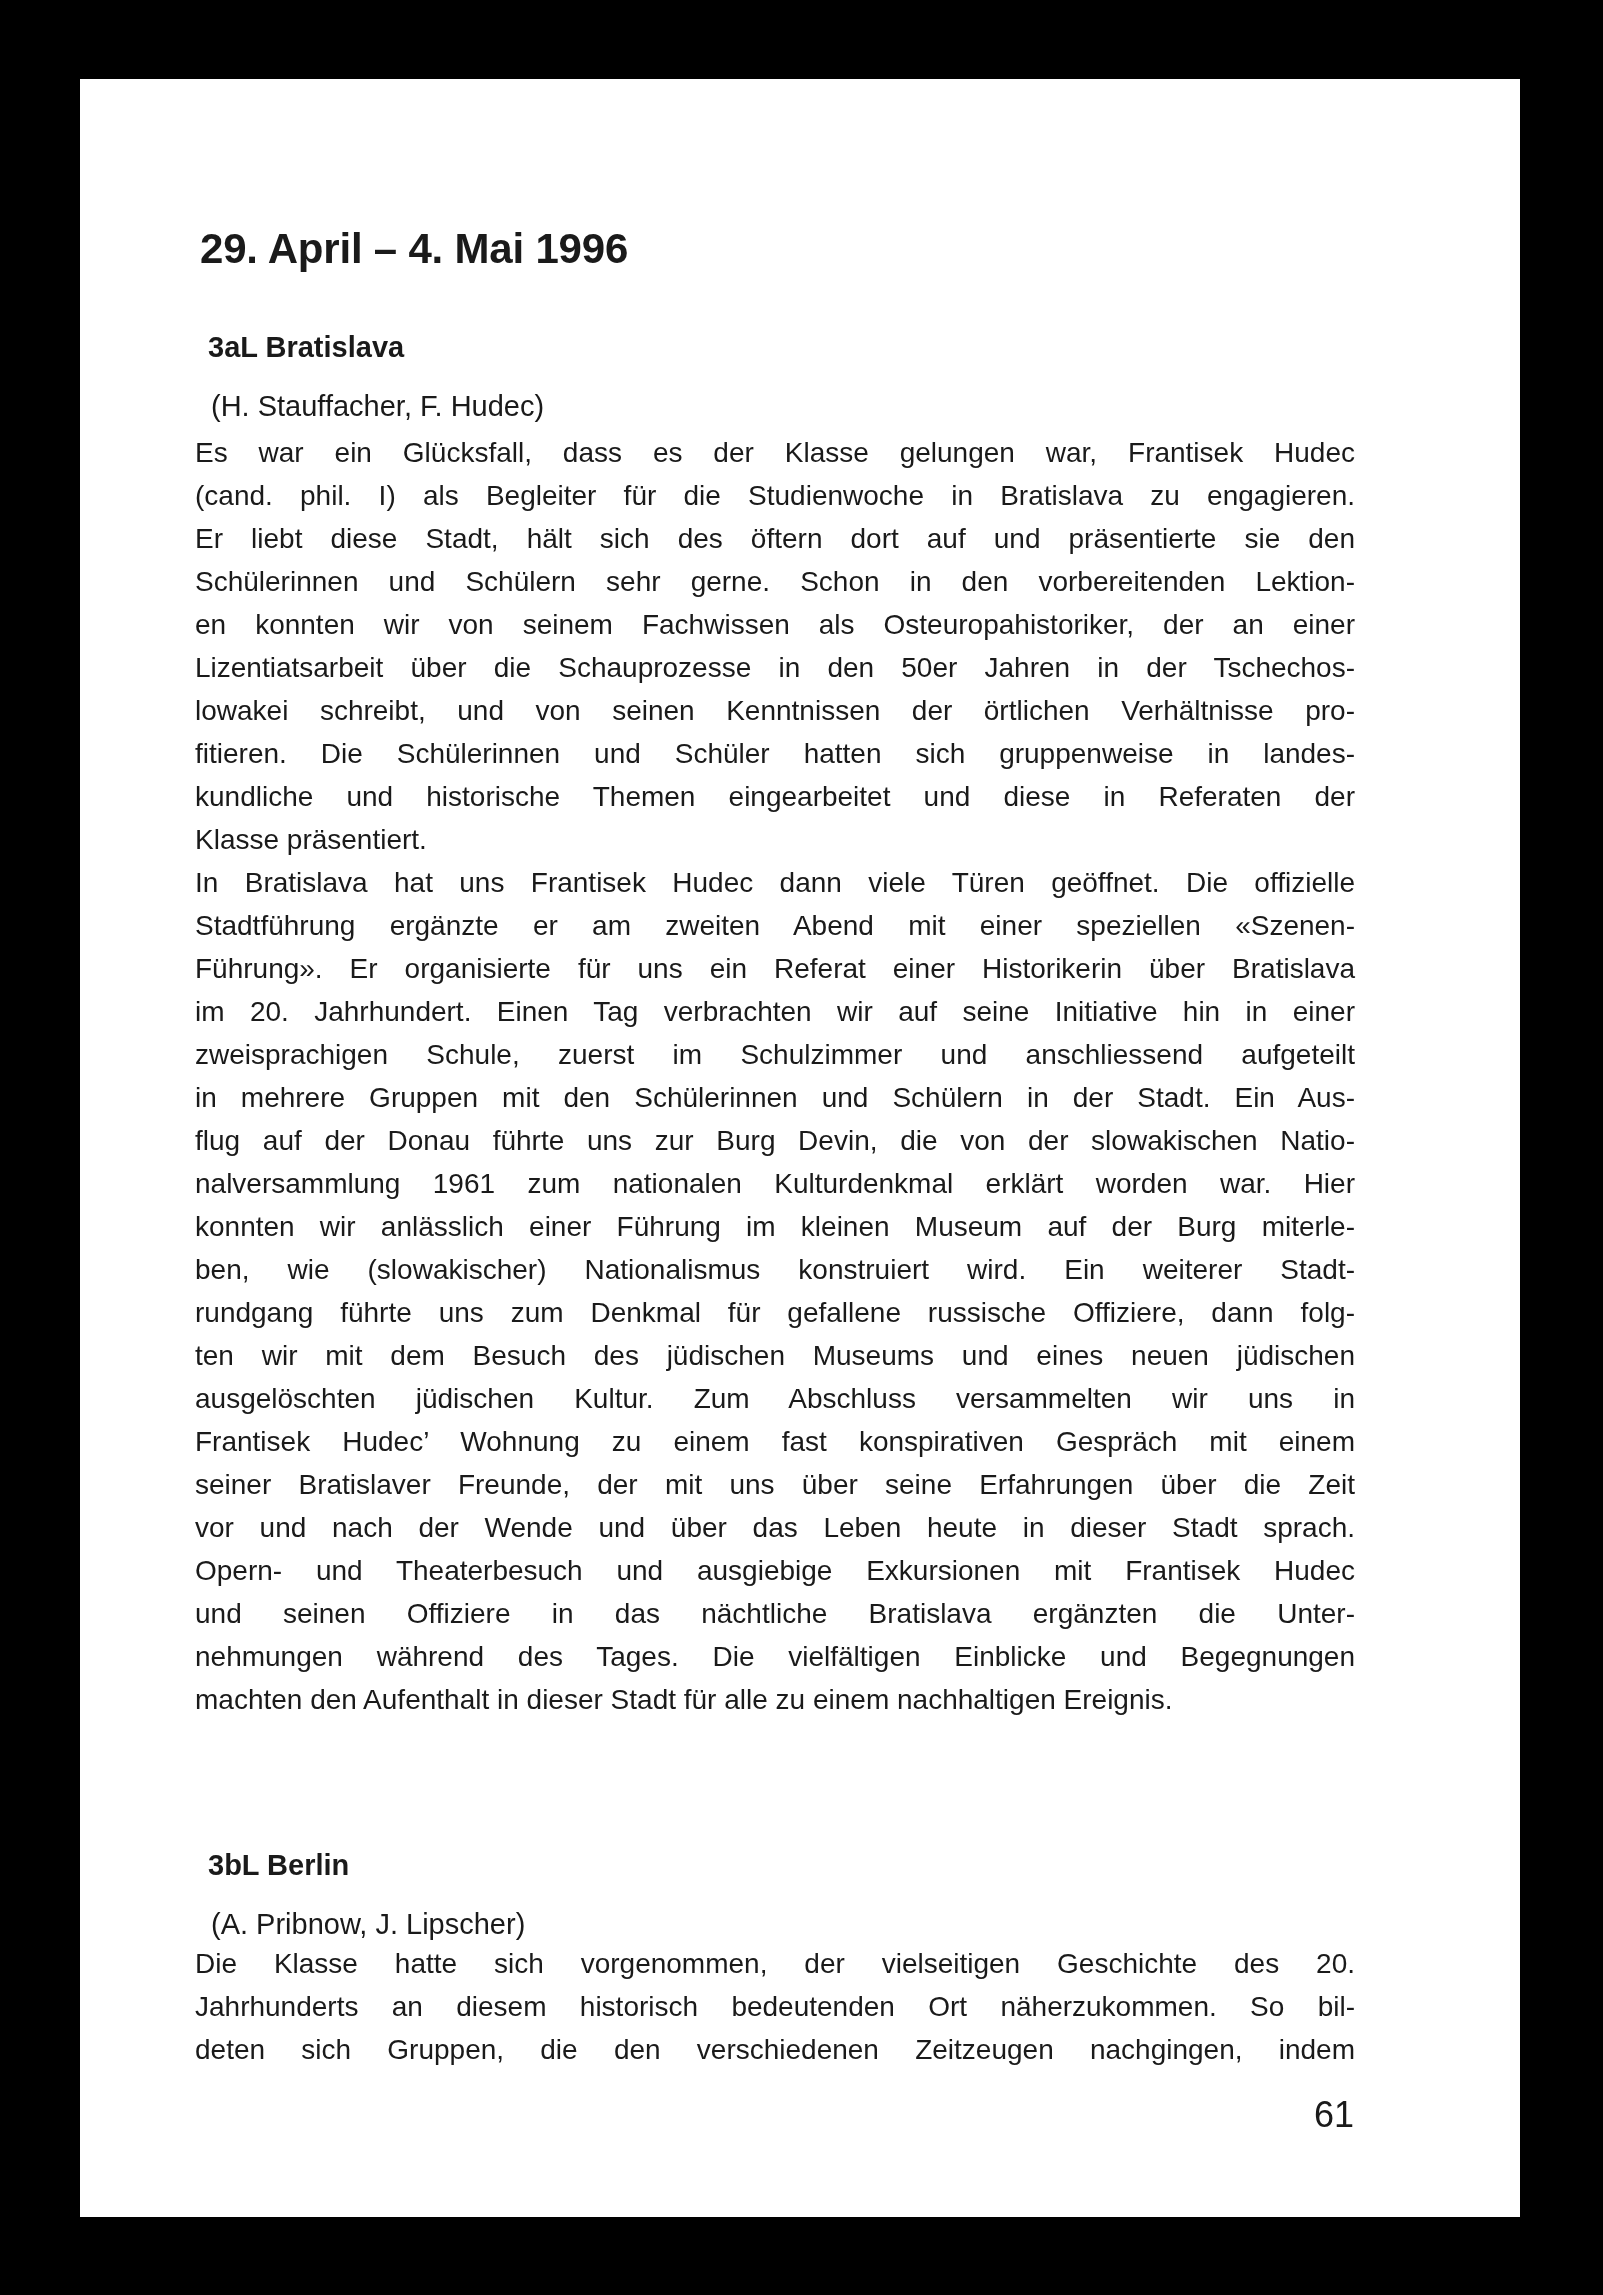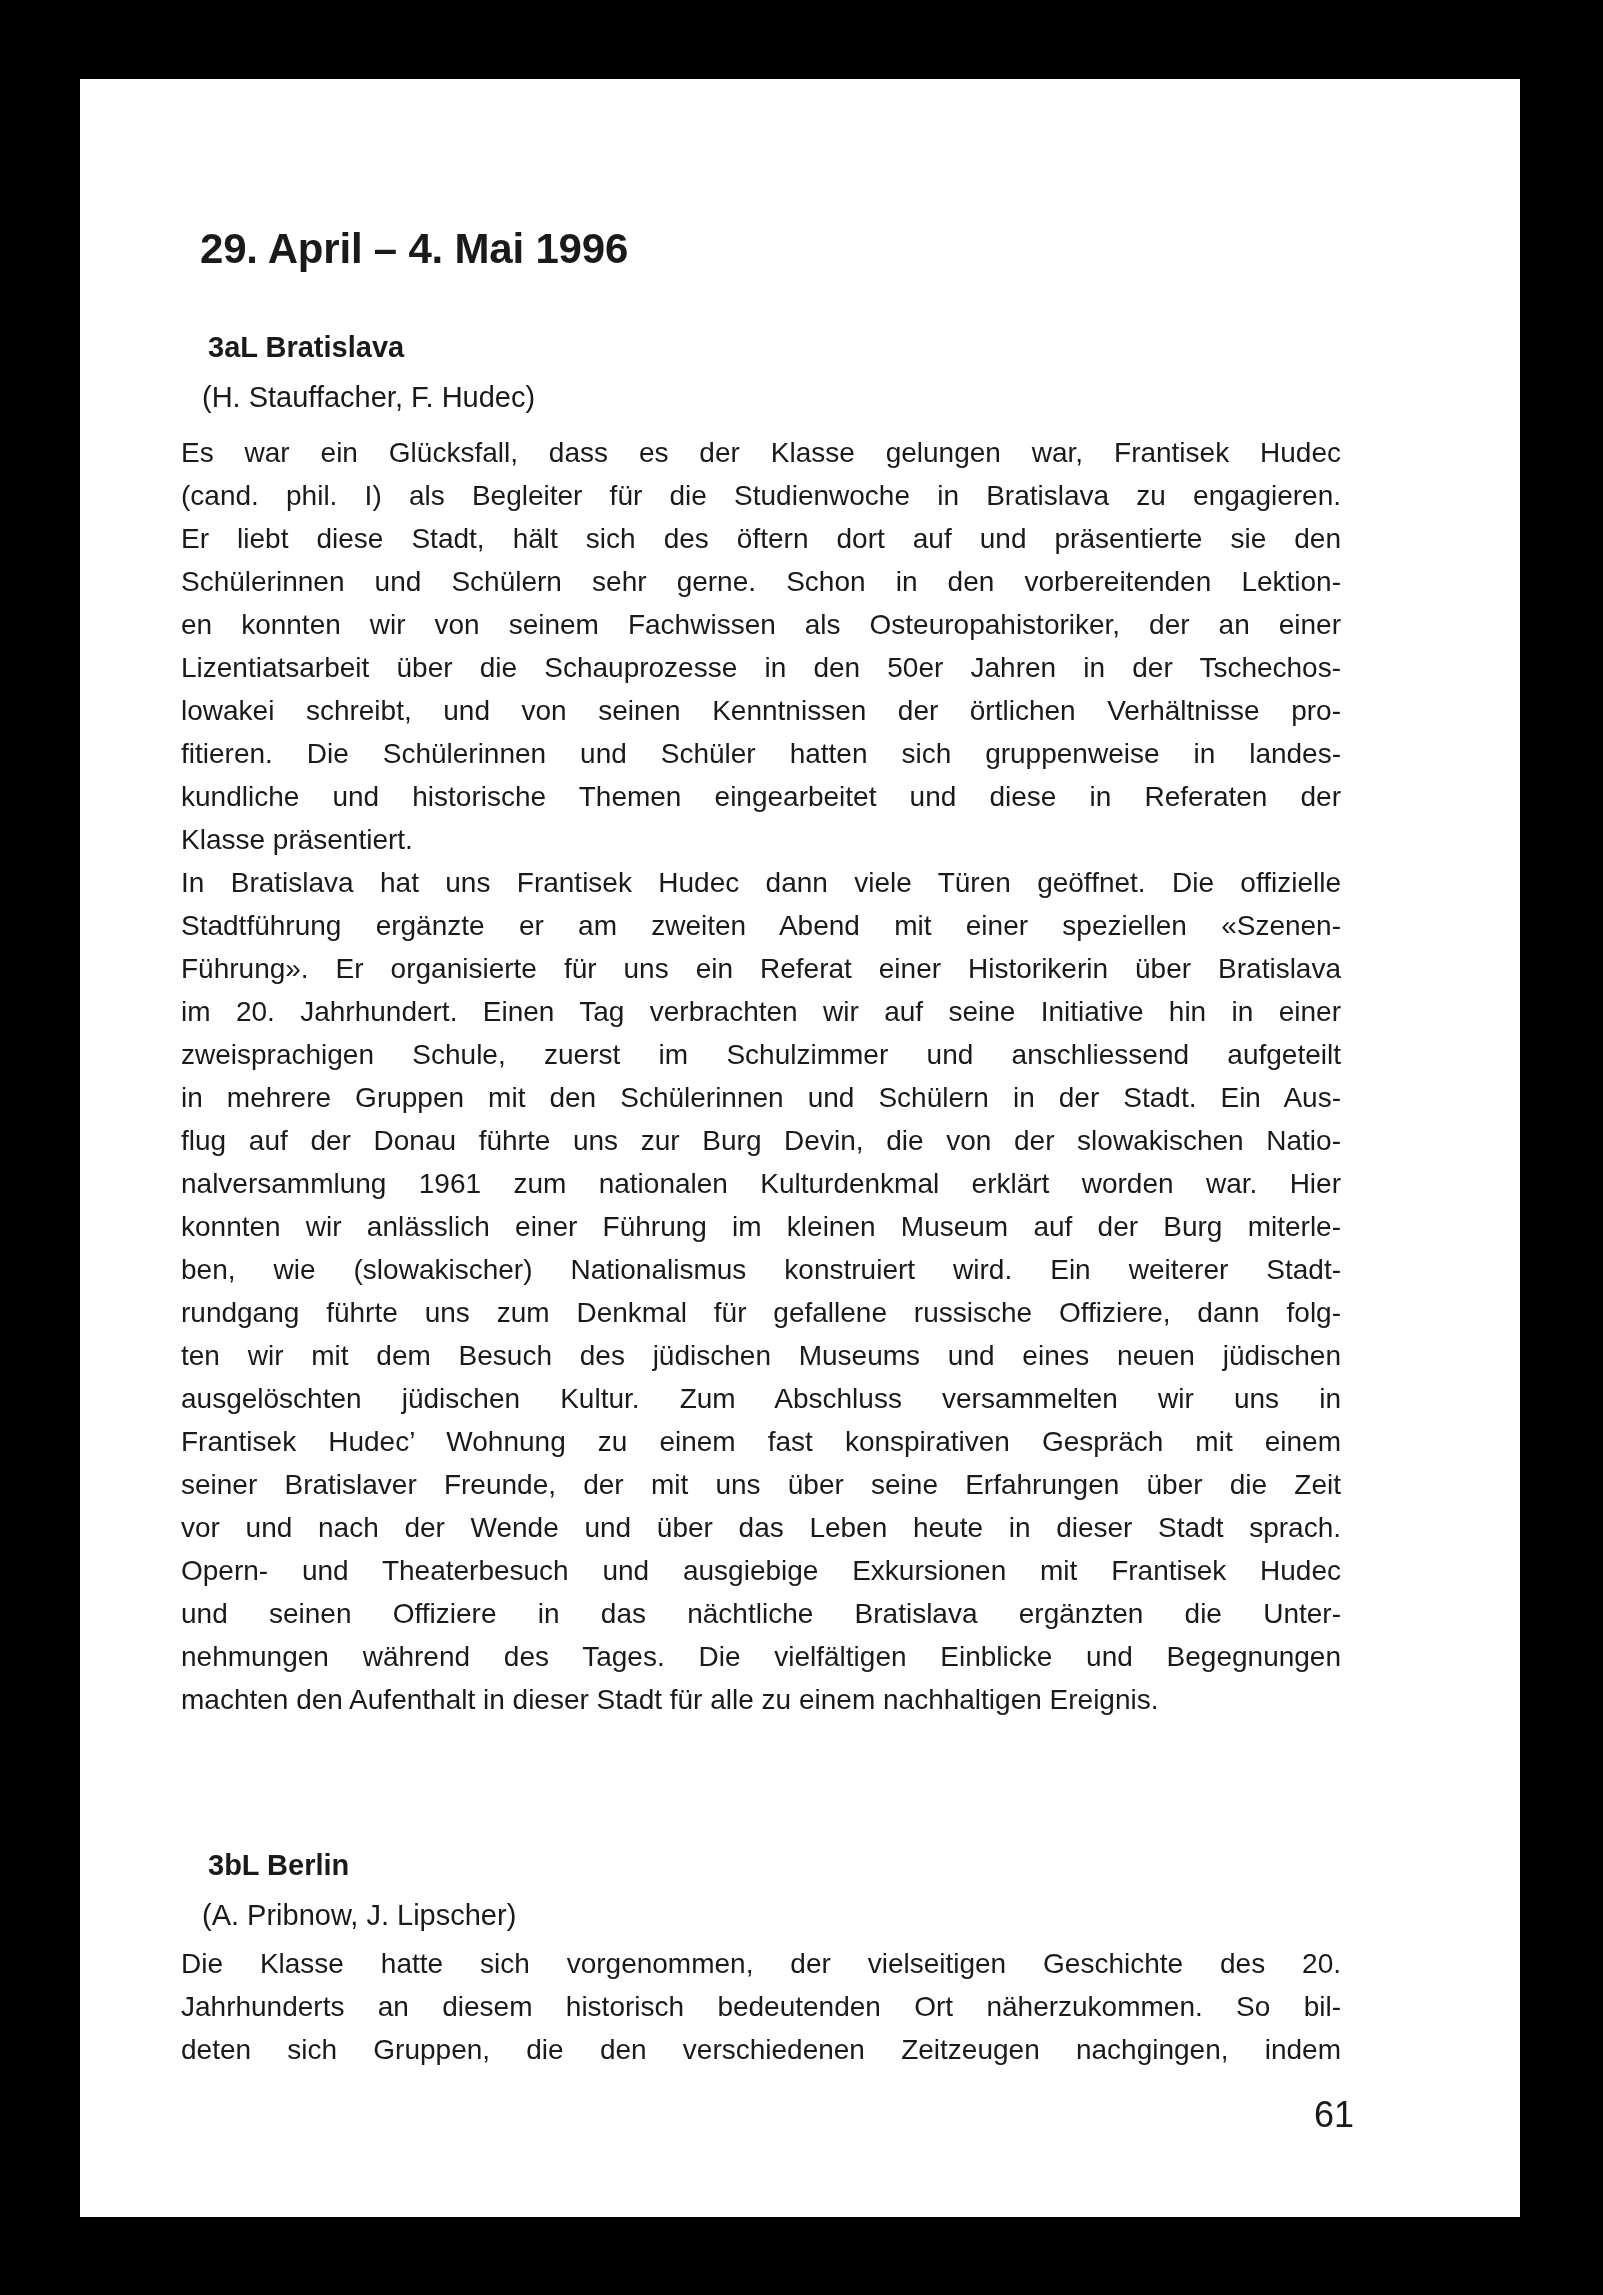--- a/index.html
+++ b/index.html
@@ -39,29 +39,29 @@
     left: 208px;
     margin: 0;
     font-size: 29px;
     font-weight: bold;
     line-height: 35px;
     white-space: nowrap;
   }
   .section-authors {
     position: absolute;
     left: 195px;
-    margin: 7px;
+    margin: 16px;
     font-size: 29px;
     line-height: 35px;
     white-space: nowrap;
     text-align: center;
   }
   .para {
     position: absolute;
-    left: 181px;
+    left: 195px;
     width: 1160px;
     margin: 0;
   }
   .line {
     display: block;
     height: 43px;
     font-size: 28px;
     line-height: 43px;
     text-align: justify;
     text-align-last: justify;

